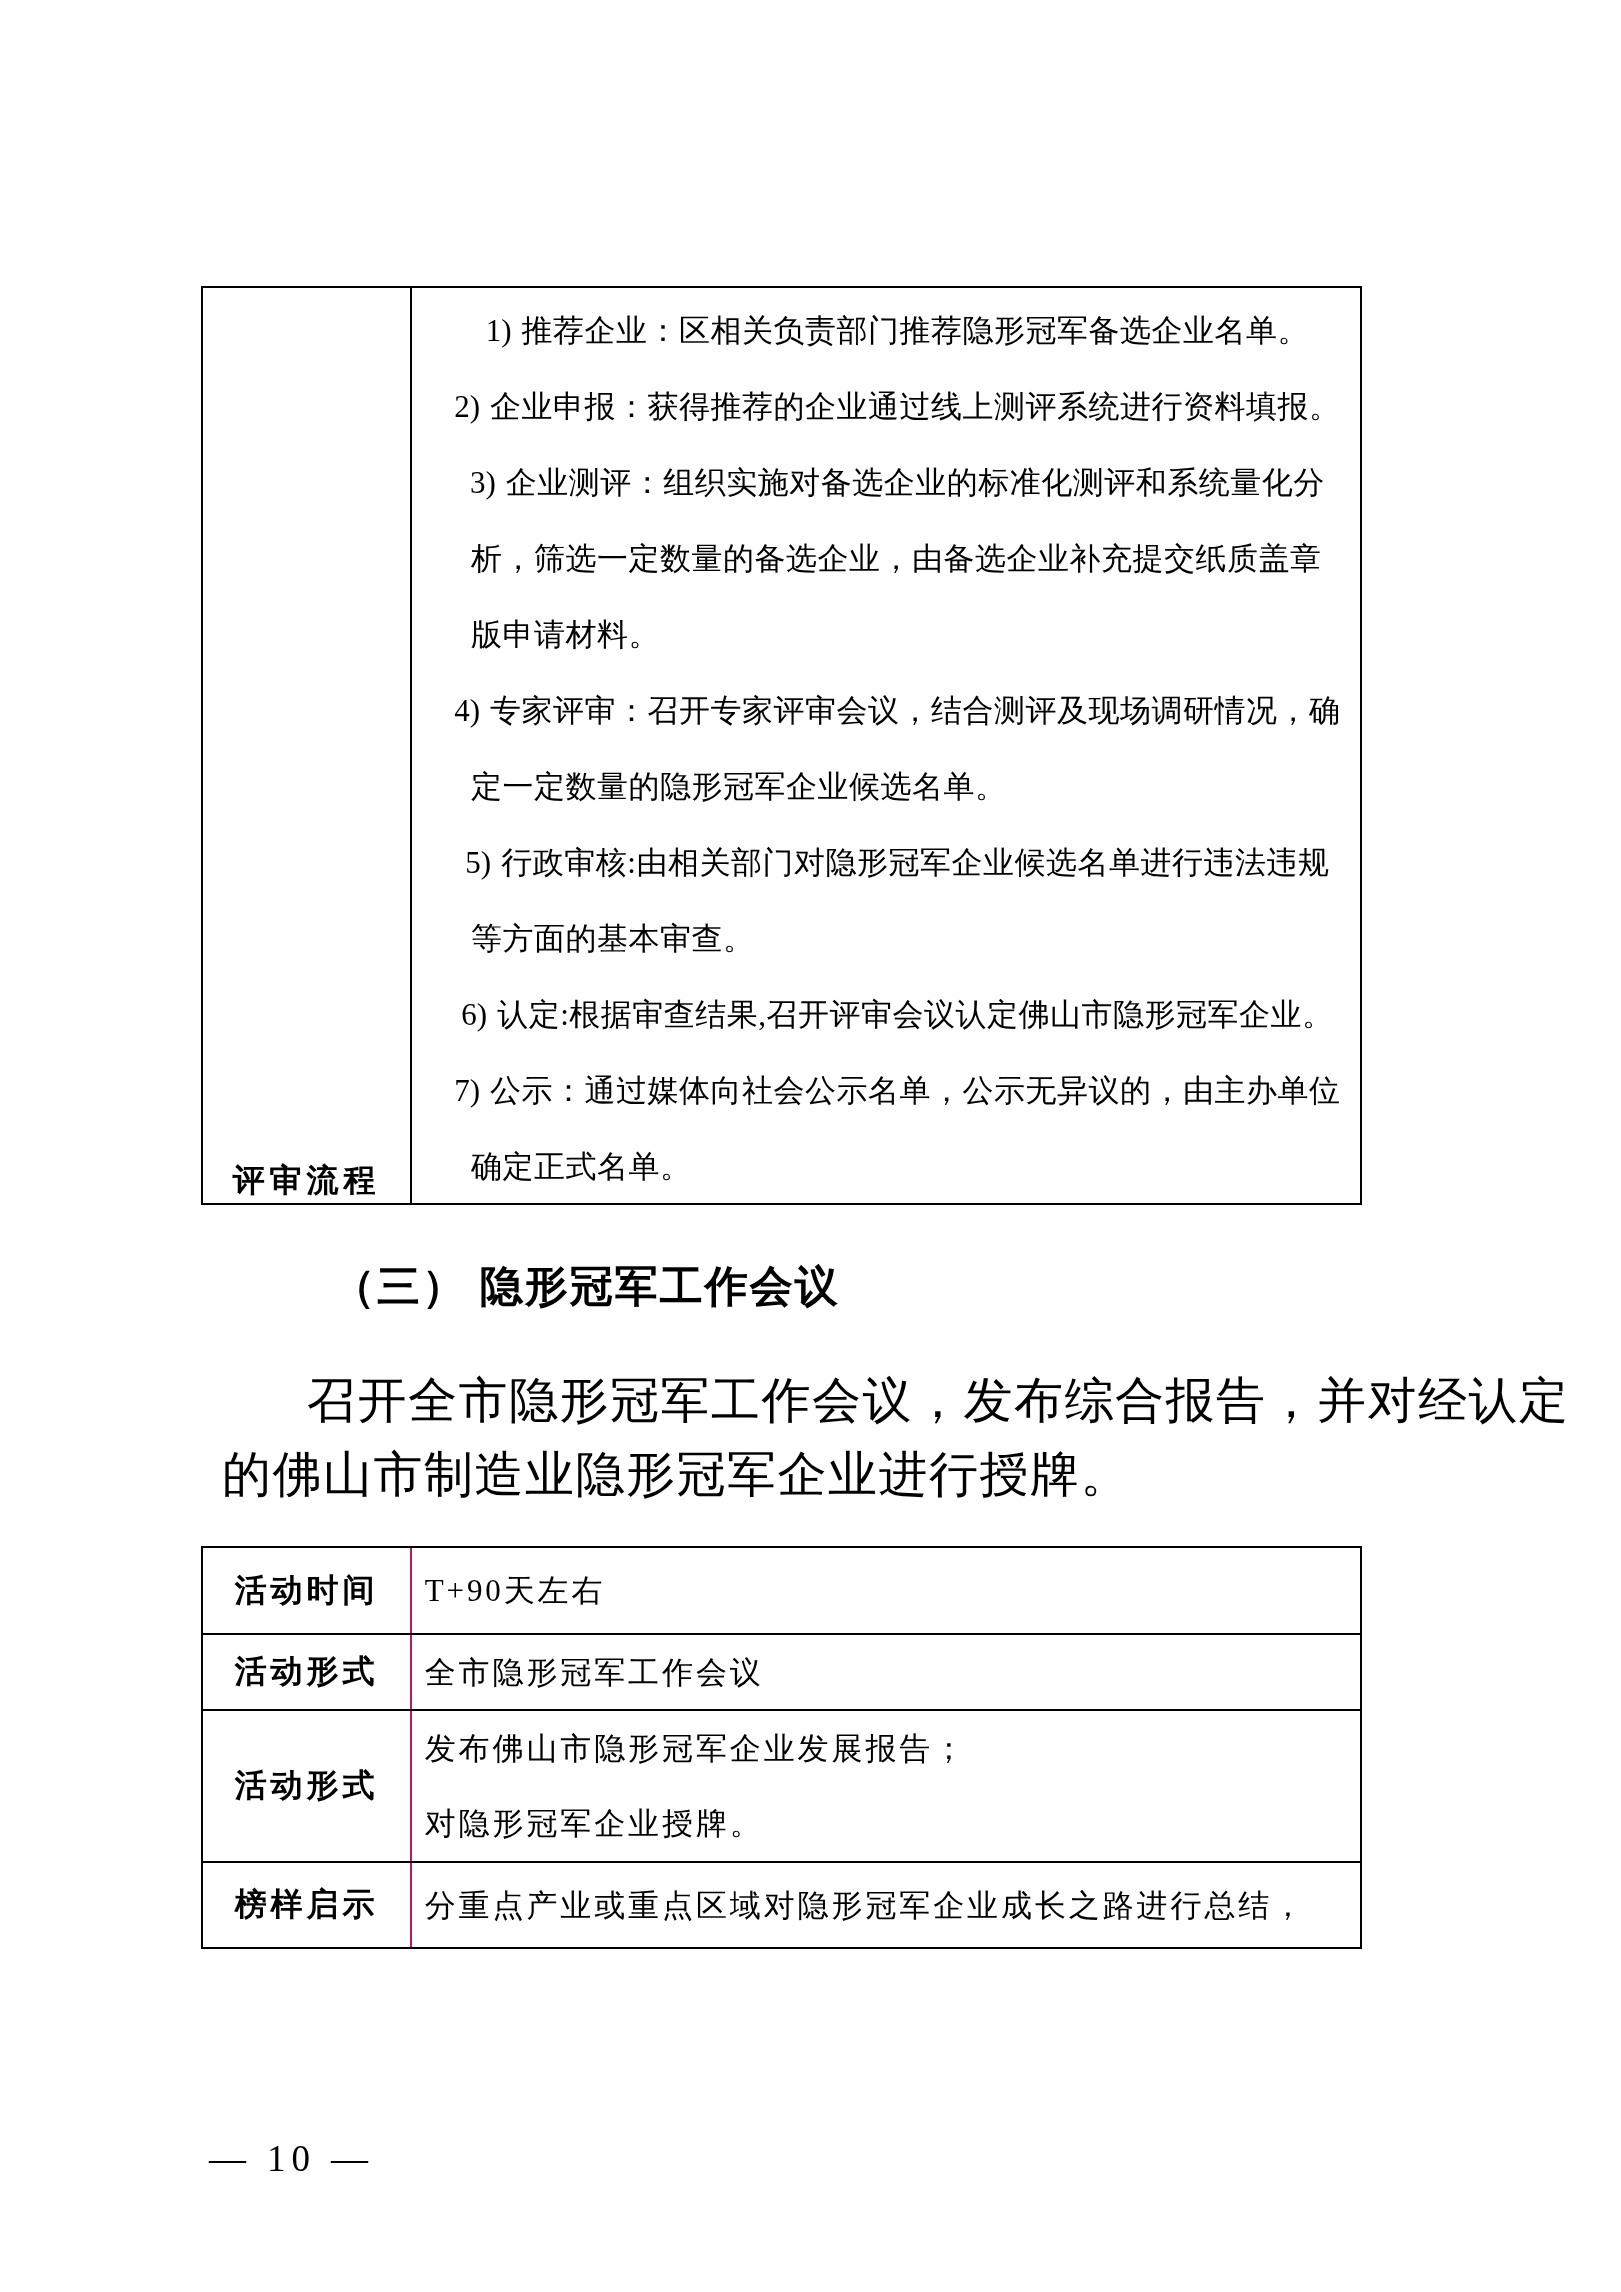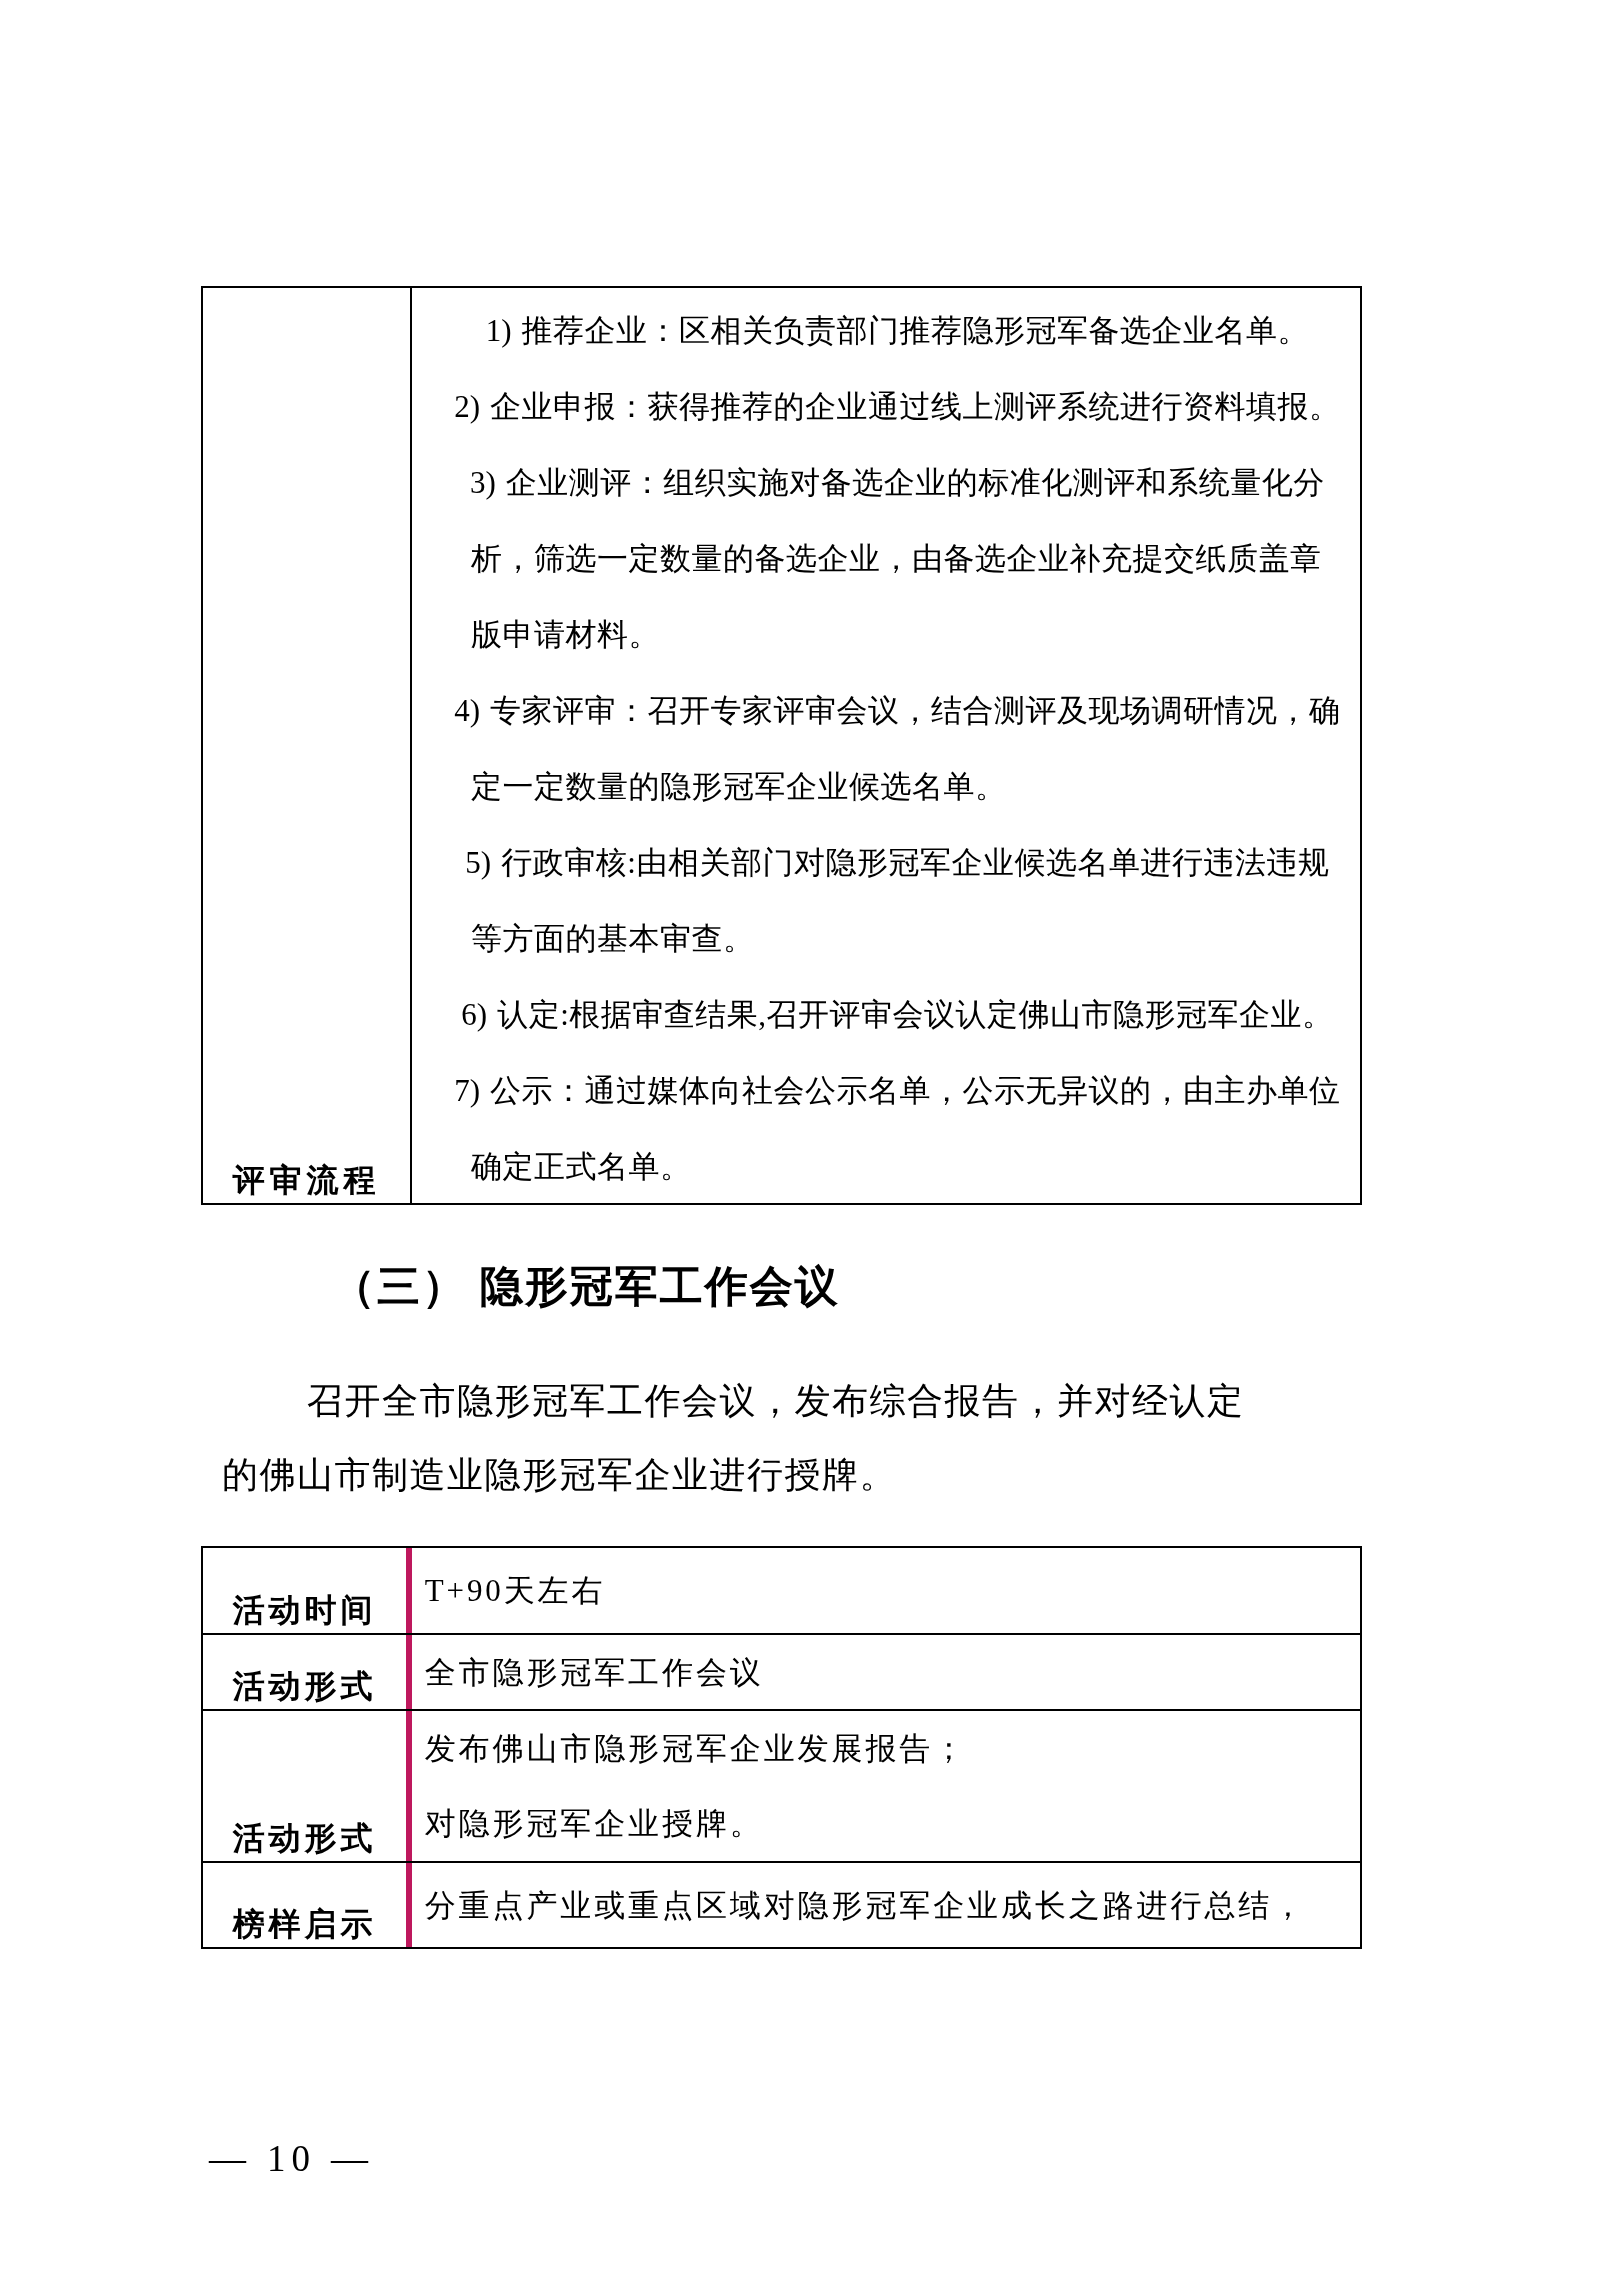--- a/index.html
+++ b/index.html
@@ -52,39 +52,39 @@
     font-size:43px; font-weight:bold; letter-spacing:2px;
     line-height:49px; white-space:nowrap;
   }
 
   
   .para {
     position:absolute; left:222px; top:1364px;
     width:1245px;
   }
   .para .pline {
-    font-size:36px; letter-spacing:1.5px;
+    font-size:49px; letter-spacing:1.5px;
     line-height:74px; white-space:nowrap;
   }
   .para .pline.indent { padding-left:85px; }
 
   
   .t2 {
     position:absolute; left:201px; top:1546px;
     width:1161px;
     border:2px solid #000;
     box-sizing:border-box;
   }
   .t2-row { display:flex; border-bottom:2px solid #000; box-sizing:border-box; }
   .t2-row:last-child { border-bottom:none; }
   .t2-label-cell {
     width:209px; flex:0 0 209px;
-    border-right:6px solid #be185d;
+    border-right:2px solid #be185d;
     box-sizing:border-box;
-    display:flex; align-items:flex-end; justify-content:center;
+    display:flex; align-items:center; justify-content:center;
   }
   .t2-label-cell .row-header-text { letter-spacing:3.9px; }
   .t2-value-cell {
     flex:1 1 auto;
     padding-left:12.7px;
     display:flex; flex-direction:column; justify-content:center;
     overflow:hidden;
   }
   .t2-value-cell .vline {
     font-size:31px; letter-spacing:2.9px;

